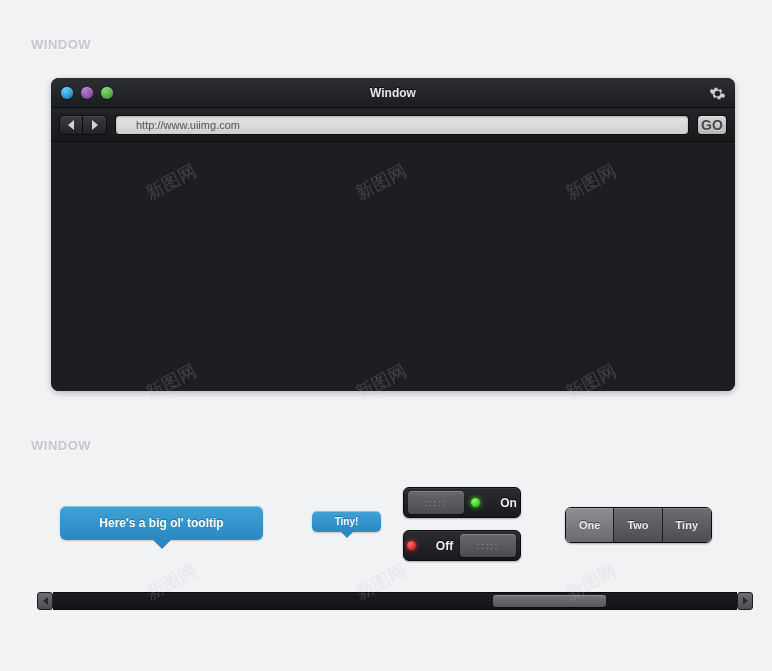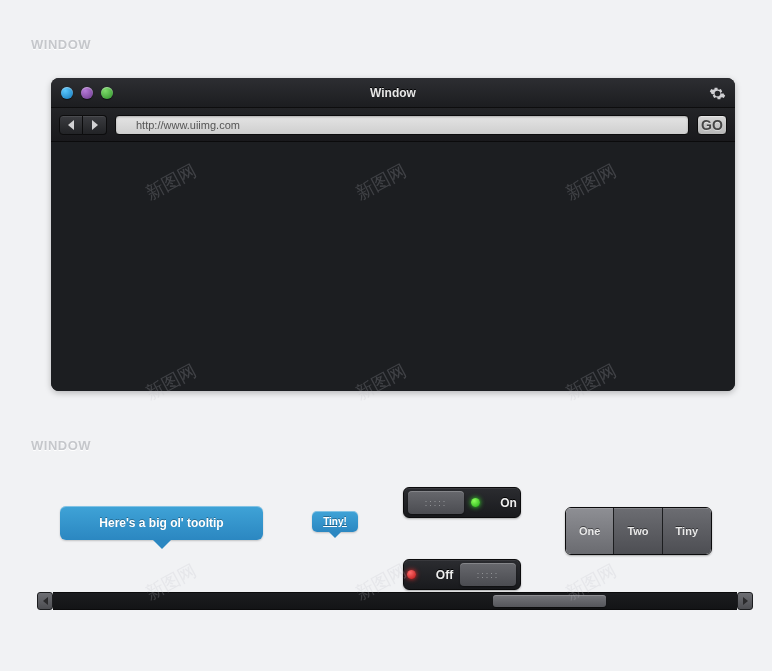--- a/index.html
+++ b/index.html
@@ -26,34 +26,34 @@
 .navbtn:last-child { border-radius: 0 4px 4px 0; border-left: none; }
 .arrow-l, .arrow-r { width: 0; height: 0; border-top: 5px solid transparent; border-bottom: 5px solid transparent; }
 .arrow-l { border-right: 6px solid #d2d2d4; }
 .arrow-r { border-left: 6px solid #d2d2d4; }
 .url { flex: 1; height: 20px; background: linear-gradient(#e4e4e4,#cfcfcf); border: 1px solid #0c0c0d; border-radius: 4px; padding: 0 20px; font-size: 11px; color: #555; line-height: 18px; box-shadow: inset 0 1px 2px rgba(0,0,0,0.25); overflow: hidden; white-space: nowrap; }
 .go { width: 30px; height: 20px; background: linear-gradient(#d7d7d7,#b6b6b6); border: 1px solid #0c0c0d; border-radius: 4px; font-size: 14px; font-weight: bold; color: #444; display: flex; align-items: center; justify-content: center; box-shadow: inset 0 1px 0 rgba(255,255,255,0.4); text-shadow: 0 1px 0 rgba(255,255,255,0.4); }
 .content { height: calc(100% - 64px); background: #1c1e21; }
 
 .tooltip-lg { position: absolute; left: 60px; top: 506px; width: 203px; height: 34px; background: linear-gradient(#3fa3d7,#2b87c1); border-radius: 6px; display: flex; align-items: center; justify-content: center; color: #fff; font-size: 12px; font-weight: bold; text-shadow: 0 -1px 0 rgba(0,0,0,0.3); box-shadow: inset 0 1px 0 rgba(255,255,255,0.35), 0 1px 2px rgba(0,0,0,0.2); }
 .tooltip-lg::after { content:""; position:absolute; bottom:-9px; left:50%; transform:translateX(-50%); border-left:9px solid transparent; border-right:9px solid transparent; border-top:9px solid #2b87c1; }
-.tooltip-sm { position: absolute; left: 312px; top: 511px; width: 46px; height: 21px; background: linear-gradient(#3fa3d7,#2b87c1); border-radius: 5px; display: flex; align-items: center; justify-content: center; color: #fff; font-size: 10px; font-weight: bold; text-shadow: 0 -1px 0 rgba(0,0,0,0.3); box-shadow: inset 0 1px 0 rgba(255,255,255,0.35), 0 1px 2px rgba(0,0,0,0.2); text-decoration: underline; }
+.tooltip-sm { position: absolute; left: 312px; top: 511px; width: 69px; height: 21px; background: linear-gradient(#3fa3d7,#2b87c1); border-radius: 5px; display: flex; align-items: center; justify-content: center; color: #fff; font-size: 10px; font-weight: bold; text-shadow: 0 -1px 0 rgba(0,0,0,0.3); box-shadow: inset 0 1px 0 rgba(255,255,255,0.35), 0 1px 2px rgba(0,0,0,0.2); }
 .tooltip-sm::after { content:""; position:absolute; bottom:-6px; left:50%; transform:translateX(-50%); border-left:6px solid transparent; border-right:6px solid transparent; border-top:6px solid #2b87c1; }
 
 .toggle { position:absolute; width:118px; height:31px; border-radius:6px; background:linear-gradient(#2b2c30,#191a1d); border:1px solid #0b0b0c; box-shadow:inset 0 1px 0 rgba(255,255,255,0.07),0 1px 2px rgba(0,0,0,0.3); display:flex; align-items:center; }
 .toggle-on { left:403px; top:487px; }
-.toggle-off { left:403px; top:530px;margin-top:29px; }
+.toggle-off { left:403px; top:530px; }
 .knob { width:56px; height:23px; margin:0 4px; background:linear-gradient(#67686d,#4b4c51); border-radius:4px; box-shadow:inset 0 1px 0 rgba(255,255,255,0.2),0 1px 2px rgba(0,0,0,0.5); display:flex; align-items:center; justify-content:center; color:#9b9ca0; font-size:9px; letter-spacing:2px; }
 .t-label { flex:1; text-align:center; color:#eee; font-size:12px; font-weight:bold; text-shadow:0 -1px 0 #000; display:flex; align-items:center; justify-content:center; gap:20px; }
 .led { width:9px; height:9px; border-radius:50%; box-shadow:0 0 4px 1px rgba(0,0,0,0.4) inset; }
 .led-on { background:radial-gradient(circle at 35% 30%,#8bff5a,#1fae14); box-shadow:0 0 5px #3df02e; }
 .led-off { background:radial-gradient(circle at 35% 30%,#ff6b6b,#b81313); box-shadow:0 0 5px #ff2a2a; }
 
 .seg { position:absolute; left:565px; top:507px; display:flex; border-radius:6px; overflow:hidden; border:1px solid #0b0b0c; box-shadow:0 1px 2px rgba(0,0,0,0.3); }
-.seg-btn { height:46px; padding:0 13px; background:linear-gradient(#6c6d72,#4d4e53); color:#eaeaea; font-size:11px; font-weight:bold; text-shadow:0 -1px 0 rgba(0,0,0,0.5); display:flex; align-items:center; border-right:1px solid #1c1d1f; box-shadow:inset 0 1px 0 rgba(255,255,255,0.15); }
+.seg-btn { height:34px; padding:0 13px; background:linear-gradient(#6c6d72,#4d4e53); color:#eaeaea; font-size:11px; font-weight:bold; text-shadow:0 -1px 0 rgba(0,0,0,0.5); display:flex; align-items:center; border-right:1px solid #1c1d1f; box-shadow:inset 0 1px 0 rgba(255,255,255,0.15); }
 .seg-btn:last-child { border-right:none; }
 .seg-btn.active { background:linear-gradient(#8e8f94,#6a6b70); }
 
 .scroll { position:absolute; left:37px; top:592px; width:716px; height:18px; display:flex; }
 .scroll-end { width:16px; height:18px; background:linear-gradient(#6e6f74,#4c4d51); border:1px solid #1c1d1f; display:flex; align-items:center; justify-content:center; border-radius:3px; }
 .scroll-end .arrow-l, .scroll-end .arrow-r { border-top-width:4px; border-bottom-width:4px; }
 .scroll-end .arrow-l { border-right:5px solid #2a2a2c; }
 .scroll-end .arrow-r { border-left:5px solid #2a2a2c; }
 .track { flex:1; background:linear-gradient(#1b1c1f,#131416); border-top:1px solid #0b0b0c; border-bottom:1px solid #0b0b0c; position:relative; }
 .thumb { position:absolute; left:440px; top:2px; width:113px; height:12px; background:linear-gradient(#74757a,#55565b); border-radius:3px; box-shadow:inset 0 1px 0 rgba(255,255,255,0.2),0 1px 1px rgba(0,0,0,0.4); }

